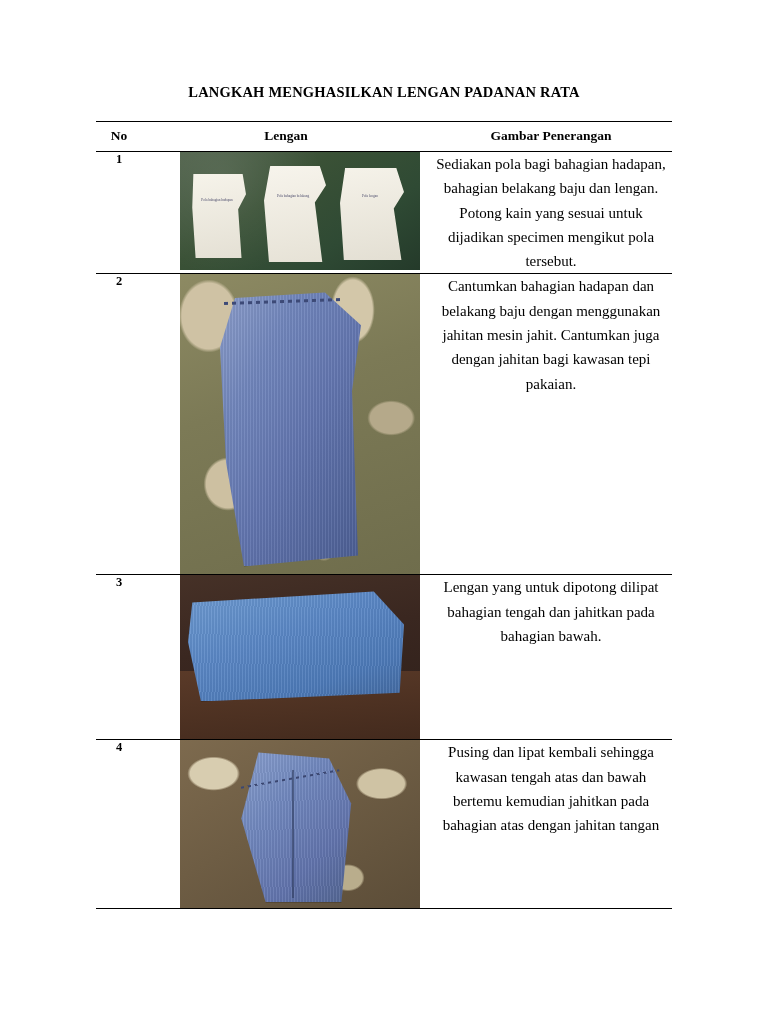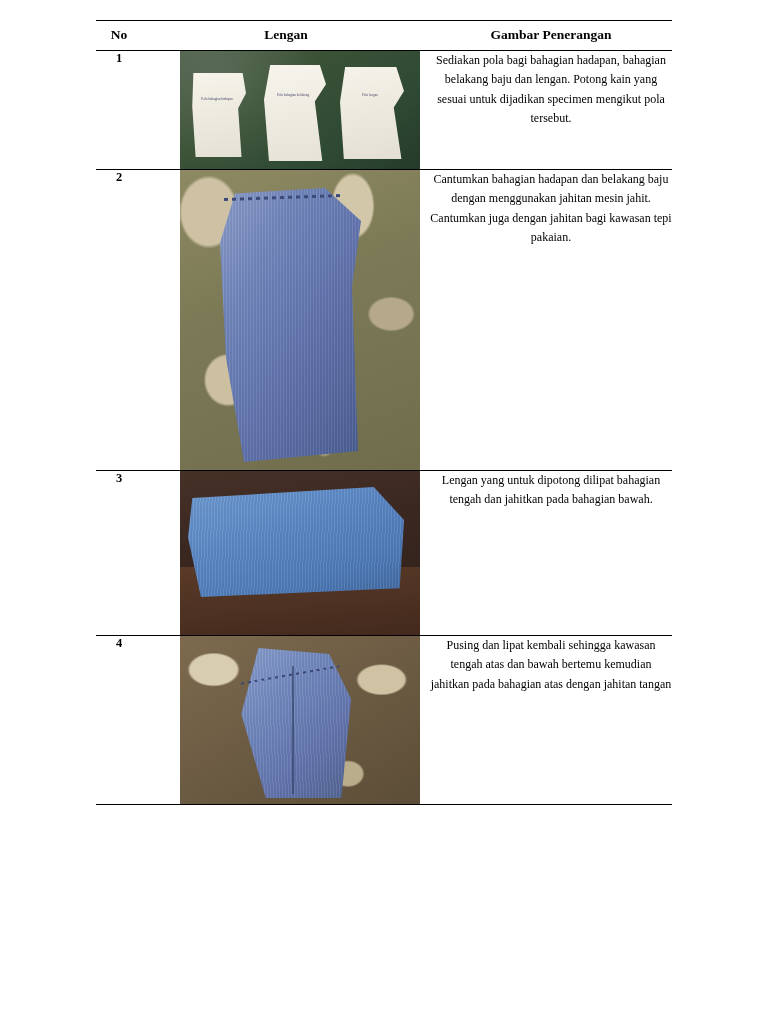--- a/index.html
+++ b/index.html
@@ -57,21 +57,21 @@
     text-align: center;
     font-size: 12.5px;
     font-weight: bold;
     padding-top: 6px;
   }
   .cell-img {
     padding: 5px 0 5px 0;
     text-align: left;
   }
   .cell-desc {
-    font-size: 12px;
+    font-size: 15px;
     line-height: 1.62;
     text-align: center;
     padding: 5px 2px 6px 6px;
   }
 
   
   .photo {
     position: relative;
     overflow: hidden;
     margin-left: 38px;
@@ -197,20 +197,21 @@
     width: 100px; height: 2px;
     background: repeating-linear-gradient(90deg, #3b4771 0 3px, rgba(0,0,0,0) 3px 7px);
     transform: rotate(-10deg);
   }
 </style>
 </head>
 <body>
 
 <div class="page">
 
+  <div class="doc-title">LANGKAH MENGHASILKAN LENGAN PADANAN RATA</div>
 
   <table class="steps-table">
     <colgroup>
       <col class="col-no">
       <col class="col-img">
       <col class="col-desc">
     </colgroup>
     <thead>
       <tr>
         <th>No</th>

